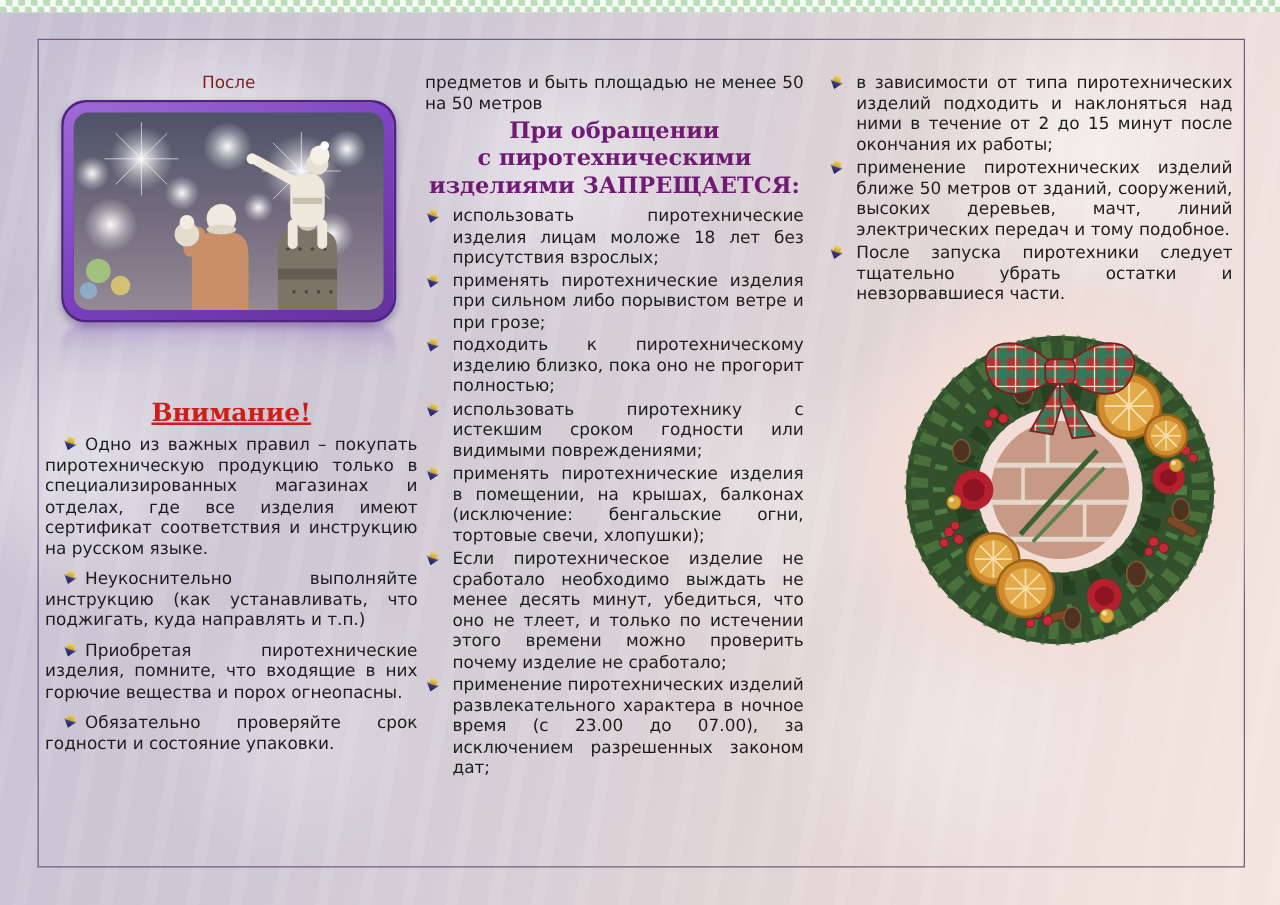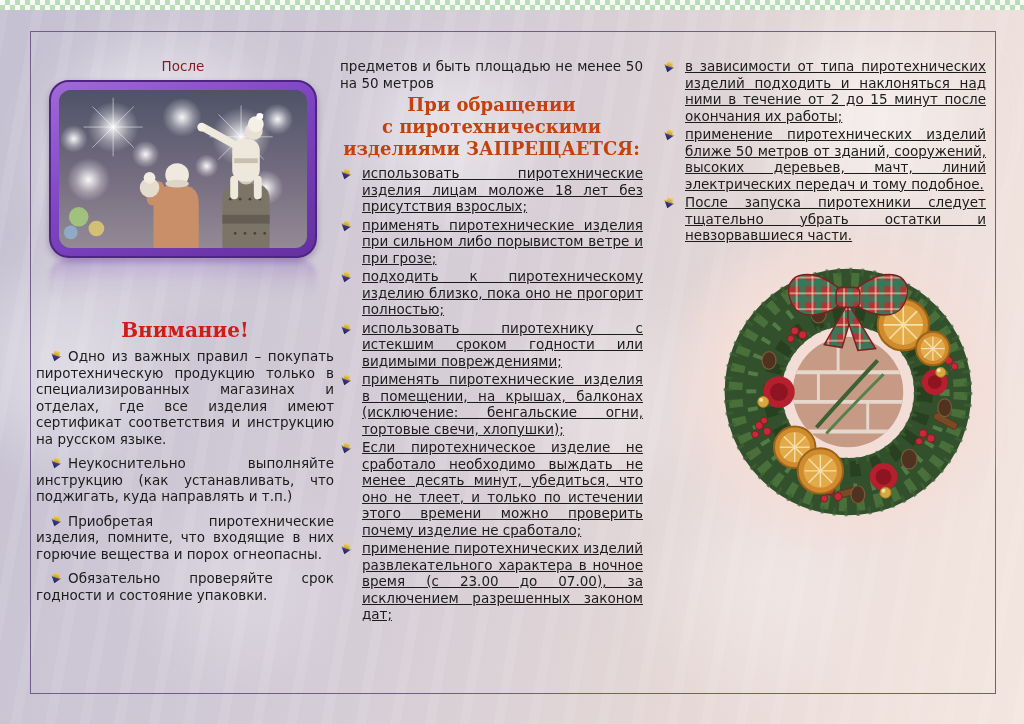--- a/index.html
+++ b/index.html
@@ -39,29 +39,29 @@
   .caption{width:268px;margin-left:13px;text-align:center;font-size:13.5px;color:#7f1d1d;margin-bottom:5px;}
   
   .pframe{margin-left:13px;width:268px;height:178px;border-radius:20px;box-sizing:border-box;
     background:linear-gradient(155deg,#a06ad8 0%,#7e44c4 45%,#64309f 100%);
     border:2px solid #4e2382;padding:8px;box-shadow:0 3px 6px rgba(60,30,90,.35);}
   .photo{width:100%;height:100%;border-radius:12px;overflow:hidden;background:#555a6d;}
   .photo svg{display:block;width:100%;height:100%;}
   .reflection{margin-left:13px;width:268px;height:52px;border-radius:20px;filter:blur(2px);opacity:.5;
     background:linear-gradient(to bottom,rgba(110,60,180,.55) 0%,rgba(140,110,180,.18) 45%,rgba(160,150,190,0) 80%);}
   .attn{margin-top:12px;text-align:center;font-family:"DejaVu Serif","Liberation Serif",serif;
-    font-weight:bold;font-size:20px;color:#cf1d17;}
+    font-weight:bold;font-size:20px;color:#cf1d17;text-decoration:underline;}
   .lpar{margin:10px 0 8px;text-align:justify;}
   .lpar + .lpar{margin-top:0;}
   .bul{width:12px;height:12px;}
   .bul-in{display:inline-block;width:12px;height:12px;margin:0 6px 0 14px;vertical-align:-1px;}
   .intro{margin:0 0 2px;text-align:justify;}
   .mid-head{font-family:"DejaVu Serif","Liberation Serif",serif;font-weight:bold;font-size:18px;
-    line-height:22px;color:#c2410c;text-align:center;margin:3px 0 5px;}
-  ul.blist{list-style:none;margin:0;padding:0;text-decoration:underline;}
+    line-height:22px;color:#701a75;text-align:center;margin:3px 0 5px;}
+  ul.blist{list-style:none;margin:0;padding:0;}
   ul.blist li{position:relative;padding-left:22px;text-align:justify;margin:0 0 2px;}
   ul.blist li .bulwrap{position:absolute;left:0;top:2px;width:12px;height:12px;}
   
   .pinkpatch{position:absolute;left:672px;top:224px;width:336px;height:324px;
     background:radial-gradient(ellipse at center,#f2ded8 50%,rgba(242,222,216,0) 78%);}
   .wreath-wrap{position:absolute;left:700px;top:244px;width:296px;height:296px;}
   .wreath-wrap svg{display:block;width:100%;height:100%;}
 </style>
 </head>
 <body>

